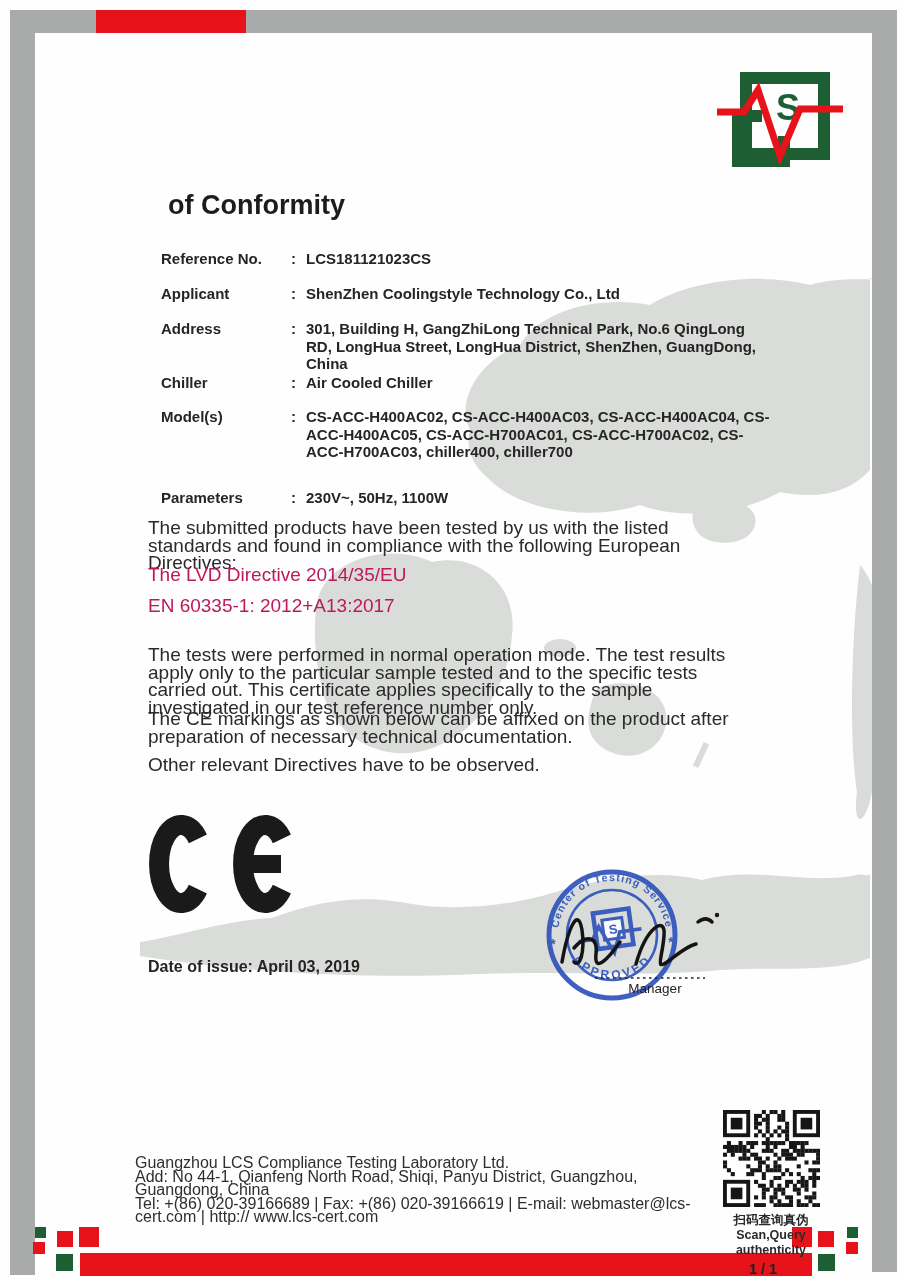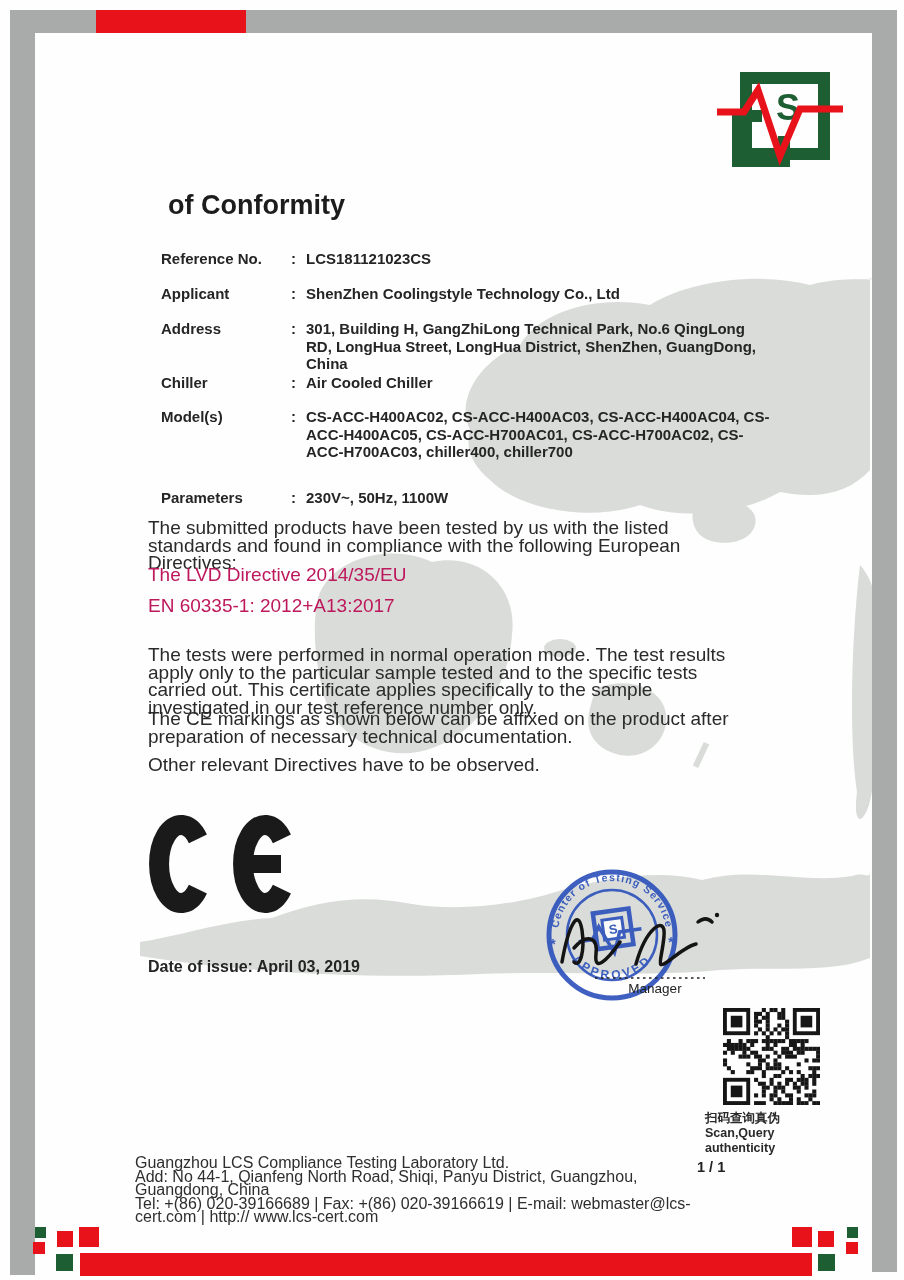--- a/index.html
+++ b/index.html
@@ -18,21 +18,21 @@
   .frow{position:absolute;left:150px;width:625px;font-size:15px;font-weight:bold;line-height:17.5px;color:#252525;}
   .frow .lab{position:absolute;left:11px;top:0;width:138px;}
   .frow .col{position:absolute;left:141px;top:0;}
   .frow .val{position:absolute;left:156px;top:0;width:468px;}
   
   .para{position:absolute;left:148px;width:592px;font-size:19px;line-height:17.5px;color:#2a2a2a;}
   .bold{font-weight:normal;color:#be185d;}
   .std{line-height:19.5px;}
   .date{position:absolute;left:148px;top:958px;font-size:16px;font-weight:bold;color:#242424;}
   
-  .qrblock{position:absolute;left:705px;top:1008px;width:132px;}
+  .qrblock{position:absolute;left:705px;top:1110px;width:132px;text-align:center;}
   .qrblock svg{display:block;margin:0 auto;}
   .cap{font-size:12.5px;font-weight:bold;color:#2a2a2a;line-height:15px;}
   .capzh{margin-top:6px;}
   .pageind{font-size:14.5px;font-weight:bold;margin-top:3px;transform:translateX(-8px);}
   
   .footL{position:absolute;left:135px;top:1156px;width:580px;font-size:16px;line-height:13.5px;color:#2e2e2e;}
   .map{position:absolute;left:0;top:0;}
 </style>
 </head>
 <body>

